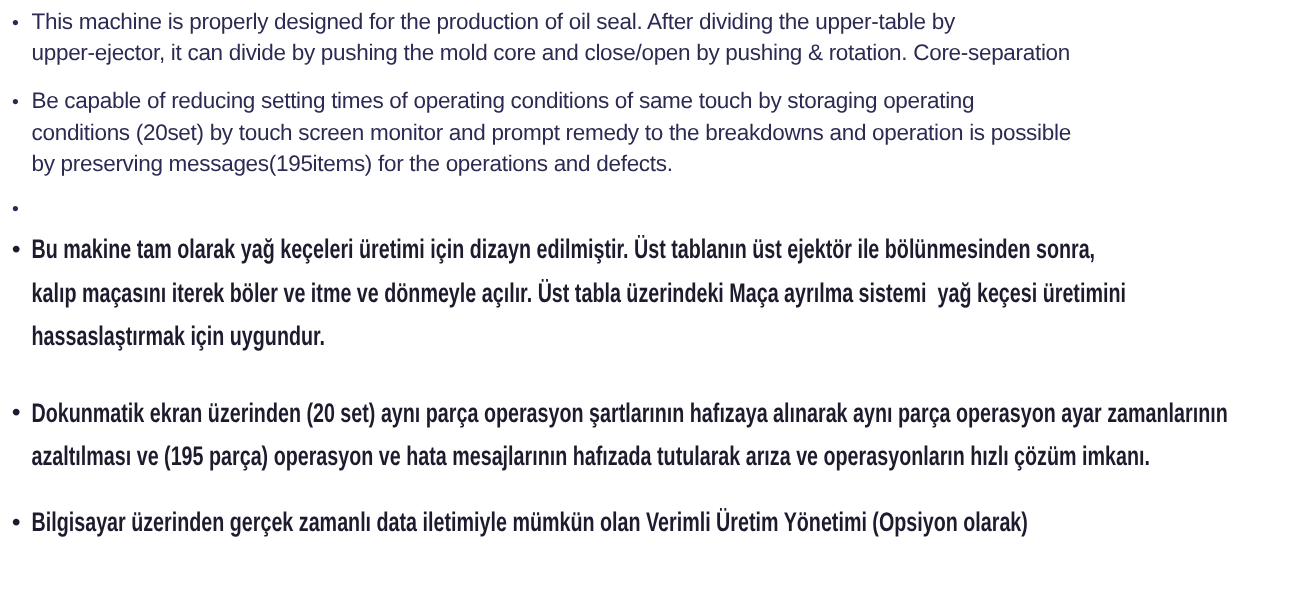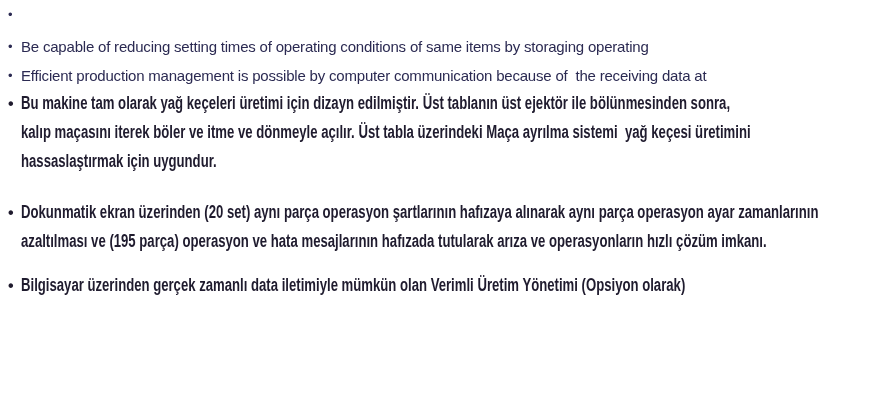--- a/index.html
+++ b/index.html
@@ -71,32 +71,35 @@
   #bullet-list > .bullet:nth-child(5) { margin-bottom: 15px; }
 </style>
 </head>
 <body>
 
 <div id="document-page">
   <div id="bullet-list">
       <div class="bullet en">
         <span class="dot">•</span>
         <div class="lines">
+          <div class="line">This machine is properly designed for the production of oil seal. After dividing the upper-table by</div>
+          <div class="line">upper-ejector, it can divide by pushing the mold core and close/open by pushing &amp; rotation. Core-separation</div>
         </div>
       </div>
       <div class="bullet en">
         <span class="dot">•</span>
         <div class="lines">
-          <div class="line">Be capable of reducing setting times of operating conditions of same items by storaging operating</div>
+          <div class="line">Be capable of reducing setting times of operating conditions of same touch by storaging operating</div>
+          <div class="line">conditions (20set) by touch screen monitor and prompt remedy to the breakdowns and operation is possible</div>
+          <div class="line">by preserving messages(195items) for the operations and defects.</div>
         </div>
       </div>
       <div class="bullet en">
         <span class="dot">•</span>
         <div class="lines">
-          <div class="line">Efficient production management is possible by computer communication because of  the receiving data at</div>
         </div>
       </div>
       <div class="bullet tr">
         <span class="dot">•</span>
         <div class="lines">
           <div class="line">Bu makine tam olarak yağ keçeleri üretimi için dizayn edilmiştir. Üst tablanın üst ejektör ile bölünmesinden sonra,</div>
           <div class="line">kalıp maçasını iterek böler ve itme ve dönmeyle açılır. Üst tabla üzerindeki Maça ayrılma sistemi  yağ keçesi üretimini</div>
           <div class="line">hassaslaştırmak için uygundur.</div>
         </div>
       </div>

